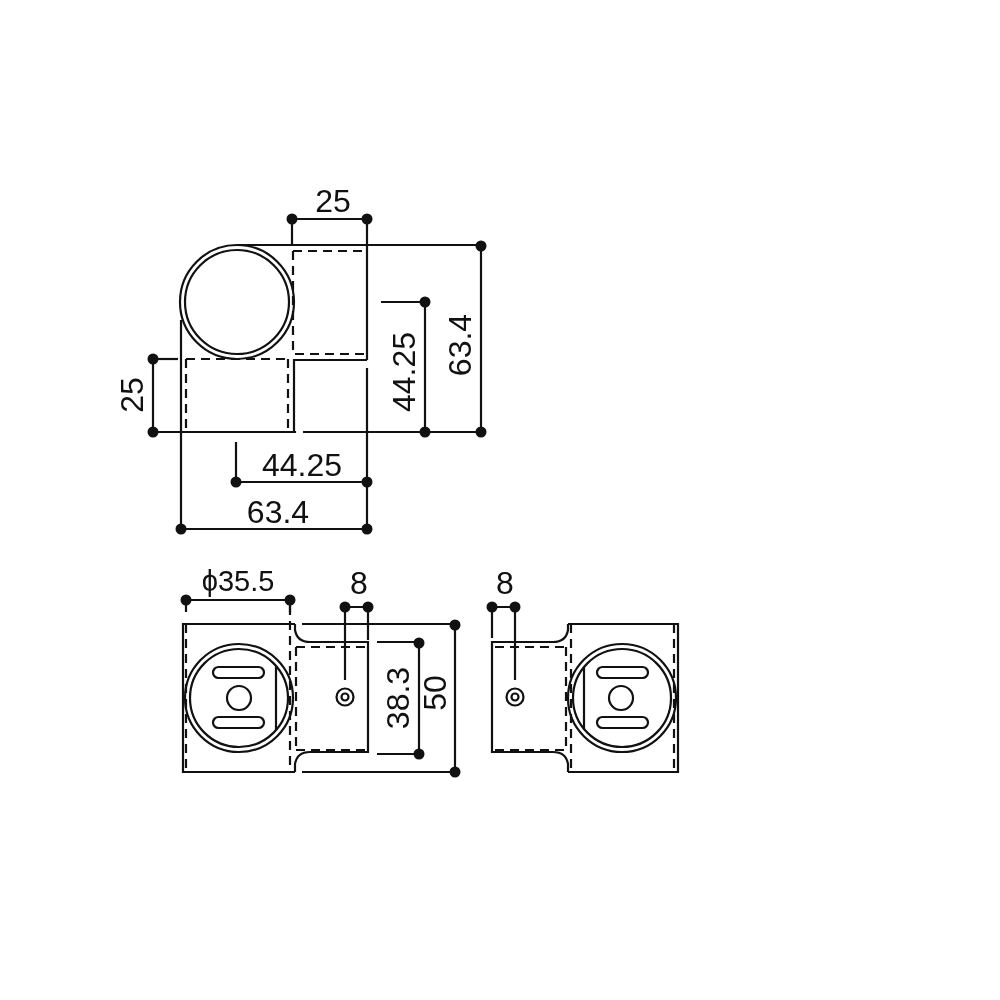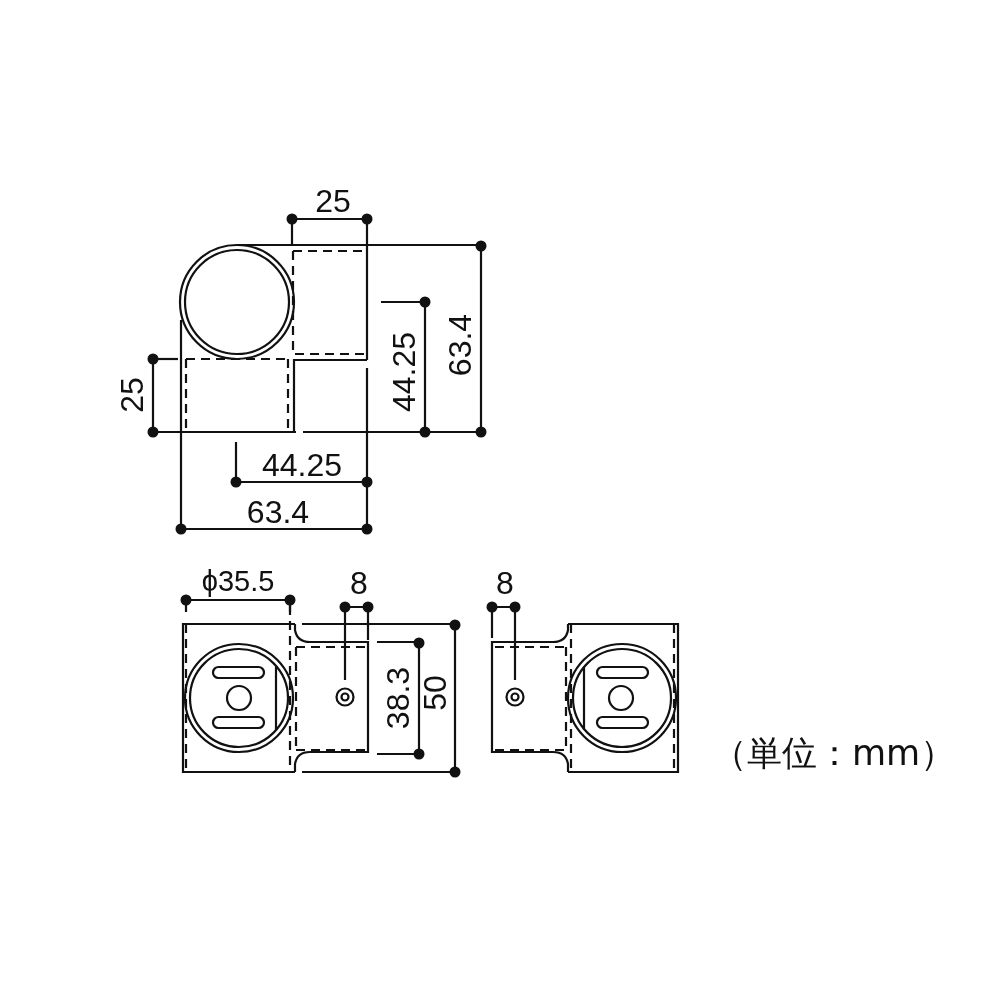--- a/index.html
+++ b/index.html
@@ -122,14 +122,13 @@
     <circle class="ln" cx="515" cy="697" r="8.5"></circle>
     <circle class="ln" cx="515" cy="697" r="3.5"></circle>
 
     <path class="ln" d="M492 607 L515 607 M492 607 L492 638 M515 607 L515 680"></path>
     <circle class="dot" cx="492" cy="607" r="5.5"></circle>
     <circle class="dot" cx="515" cy="607" r="5.5"></circle>
     <text class="dim-text" x="505" y="594" font-size="32" text-anchor="middle">8</text>
   </g>
 </svg>
 
-<div class="unit-label">（単位：mm）</div>
 </div>
 
 </body></html>

